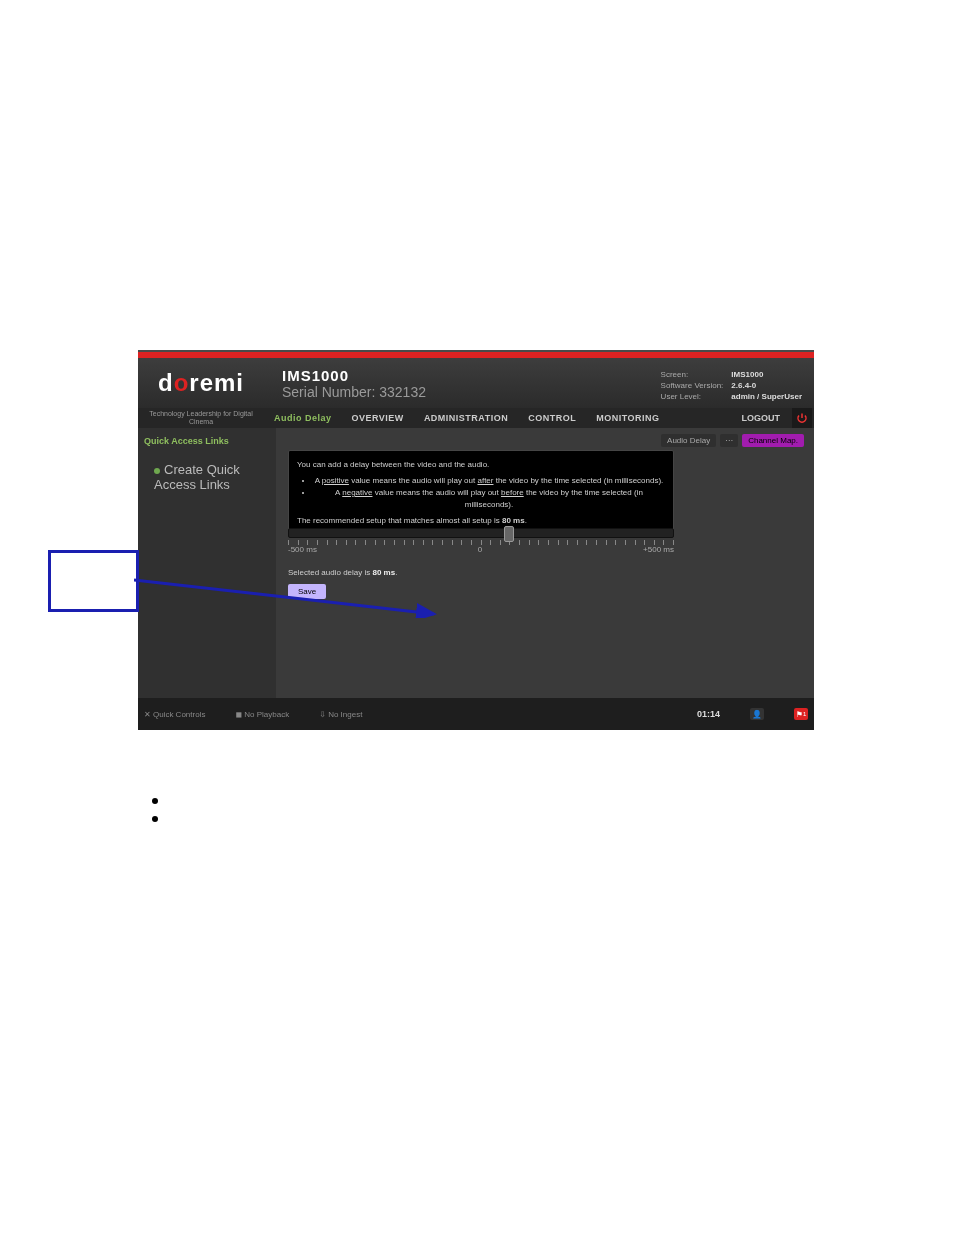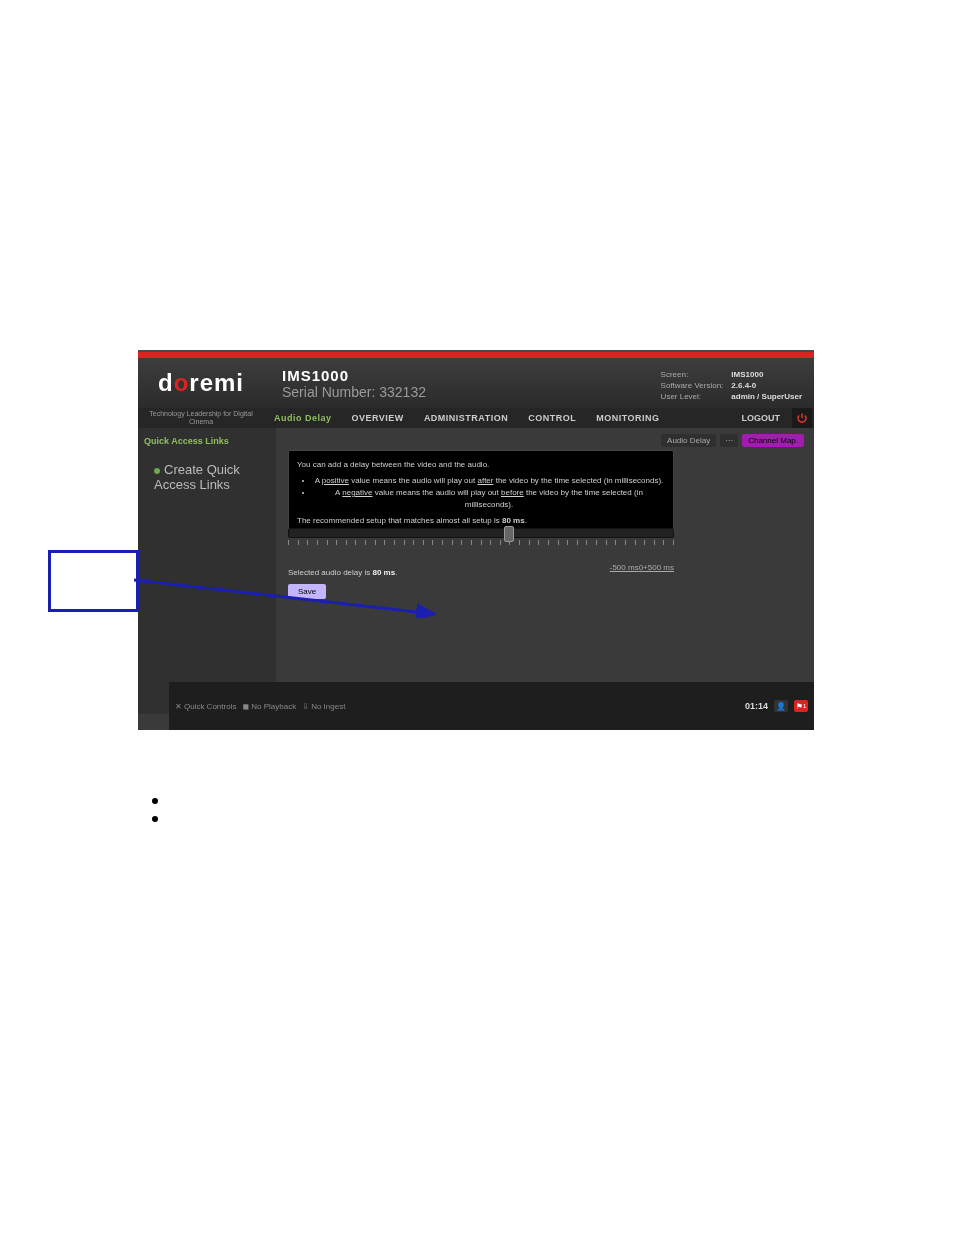--- a/index.html
+++ b/index.html
@@ -32,25 +32,25 @@
   .ss-chip.mini{width:12px;text-align:center;padding:2px 3px;}
   .ss-chip.active{background:#a21caf;color:#000;}
   .ss-infobox{position:absolute;left:12px;top:22px;right:140px;padding:8px;background:#000000;border:1px solid #454545;border-radius:2px;font-size:8px;color:#cfcfcf;line-height:1.5;}
   .ss-infobox ul{margin:4px 0 4px 16px;padding:0;text-align:center;}
   .ss-infobox u{text-decoration:underline;}
   .ss-slider{position:absolute;left:12px;top:100px;right:140px;}
   .ss-track{height:8px;background:#222;border:1px solid #111;border-radius:2px;position:relative;}
   .ss-thumb{position:absolute;top:-3px;left:56%;width:8px;height:14px;background:#666;border:1px solid #999;border-radius:2px;cursor:grab;}
   .ss-ticks{display:flex;justify-content:space-between;margin-top:2px;}
   .ss-ticks span{width:1px;height:5px;background:#888;}
-  .ss-sliderlabels{display:flex;justify-content:flex-end;font-size:8px;color:#aaa;margin-top:18px;text-decoration:underline;}
+  .ss-sliderlabels{display:flex;justify-content:space-between;font-size:8px;color:#aaa;margin-top:0;}
   .ss-selected{position:absolute;left:12px;top:140px;font-size:8px;color:#cfcfcf;}
   .ss-selected b{color:#eee;}
   .ss-save{position:absolute;left:12px;top:156px;padding:3px 10px;background:#c4b5fd;color:#000;font-size:8px;border-radius:2px;cursor:pointer;}
-  .ss-footer{position:absolute;left:0;bottom:0;right:0;height:16px;background:#1e1e1e;display:flex;align-items:center;font-size:8px;color:#888;padding:16px 6px;gap:6px;margin-left:31px;}
+  .ss-footer{position:absolute;left:0;bottom:0;right:0;height:16px;background:#1e1e1e;display:flex;align-items:center;font-size:8px;color:#888;padding:8px 6px;gap:30px;}
   .ss-footer .spacer{flex:1;}
   .ss-footer .clock{color:#ddd;font-weight:bold;font-size:9px;}
   .ss-footer .ficon{width:14px;height:12px;background:#333;border-radius:2px;display:flex;align-items:center;justify-content:center;color:#ccc;font-size:8px;}
   .ss-footer .ficon.badge{color:#fff;background:#d22;}
   
   .callout-box{position:absolute;left:48px;top:550px;width:85px;height:56px;border:3px solid #1a1fb0;background:transparent;}
   .callout-arrow{position:absolute;left:134px;top:578px;width:304px;height:40px;pointer-events:none;}
   
   .bullets{position:absolute;left:152px;top:798px;font-size:8px;}
   .bullets .b{width:6px;height:6px;border-radius:50%;background:#000;margin-bottom:12px;}

